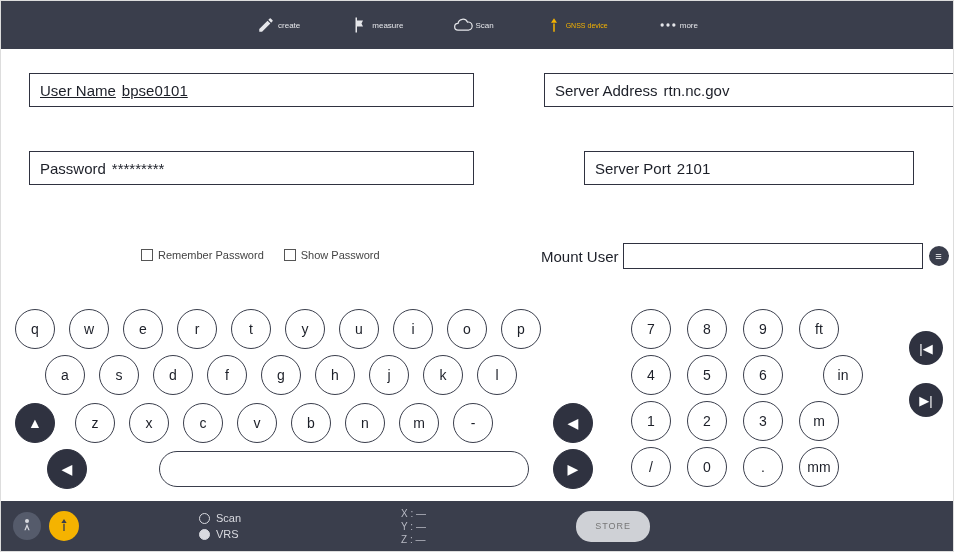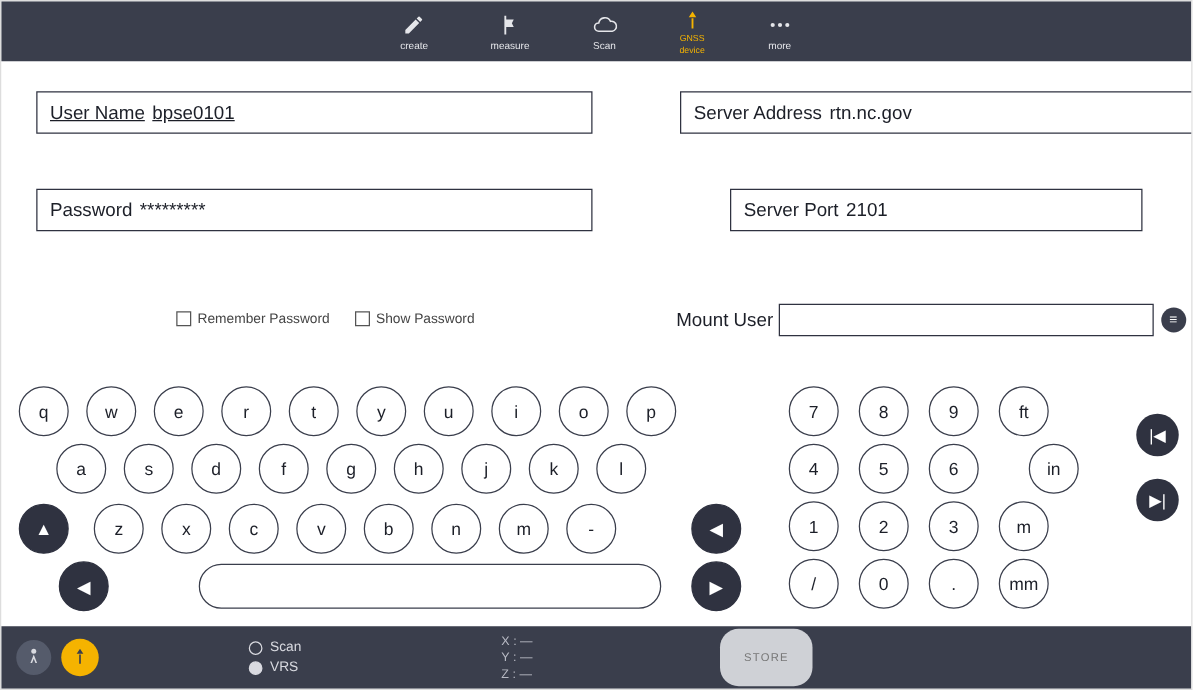--- a/index.html
+++ b/index.html
@@ -1,21 +1,21 @@
 <!DOCTYPE html>
 <html><head>
 <meta charset="utf-8">
 <style>
   *{box-sizing:border-box;margin:0;padding:0;font-family:Arial,Helvetica,sans-serif;}
   body{background:#fff;}
   #app{width:954px;height:552px;position:relative;background:#fff;overflow:hidden;border:1px solid #ddd;}
 
   
   .topbar{height:48px;background:#3a3e4c;display:flex;justify-content:center;align-items:center;gap:50px;color:#e5e6ea;}
-  .topitem{display:flex;flex-direction:column;align-items:center;font-size:8px;gap:2px;cursor:pointer;}
+  .topitem{display:flex;align-items:center;font-size:8px;gap:2px;cursor:pointer;}
   .topitem.active{color:#f5b300;}
   .topicon{width:20px;height:20px;display:flex;align-items:center;justify-content:center;}
   .topicon svg{fill:currentColor;}
 
   
   .form{position:relative;height:250px;padding:24px 28px 0 28px;}
   .row{display:flex;gap:70px;margin-bottom:44px;}
   .field{display:flex;align-items:center;border:1px solid #2f3240;height:34px;padding:0 10px;font-size:15px;color:#1c1f28;background:#fff;}
   .field .lbl{margin-right:6px;white-space:nowrap;}
   .field .val{flex:1;outline:none;border:none;font-size:15px;color:#1c1f28;background:transparent;}
@@ -47,21 +47,21 @@
   .bottombar{position:absolute;left:0;right:0;bottom:0;height:50px;background:#3a3e4c;display:flex;align-items:center;color:#d9dae0;font-size:11px;}
   .bb-left{display:flex;align-items:center;gap:8px;margin-left:12px;}
   .bb-person{width:28px;height:28px;border-radius:50%;background:#555b6b;display:flex;align-items:center;justify-content:center;}
   .bb-badge{width:30px;height:30px;border-radius:50%;background:#f5b300;display:flex;align-items:center;justify-content:center;color:#3a3e4c;}
   .bb-radios{display:flex;flex-direction:column;gap:4px;margin-left:120px;}
   .radio{display:flex;align-items:center;gap:6px;cursor:pointer;}
   .rdot{width:11px;height:11px;border-radius:50%;border:1.5px solid #d9dae0;}
   .rdot.filled{background:#d9dae0;}
   .bb-xyz{display:flex;flex-direction:column;gap:2px;margin-left:160px;font-size:10px;color:#b8bac4;}
   .bb-store{margin-left:150px;}
-  .storebtn{width:74px;height:46px;border-radius:15px;background:#cfd1d6;color:#777;display:flex;align-items:center;justify-content:center;font-size:9px;letter-spacing:1px;cursor:pointer;}
+  .storebtn{width:74px;height:31px;border-radius:15px;background:#cfd1d6;color:#777;display:flex;align-items:center;justify-content:center;font-size:9px;letter-spacing:1px;cursor:pointer;}
 </style>
 </head>
 <body>
 
 <div id="app">
 
   <div class="topbar">
     <div class="topitem">
       <span class="topicon">
           <svg viewBox="0 0 24 24" width="18" height="18">

